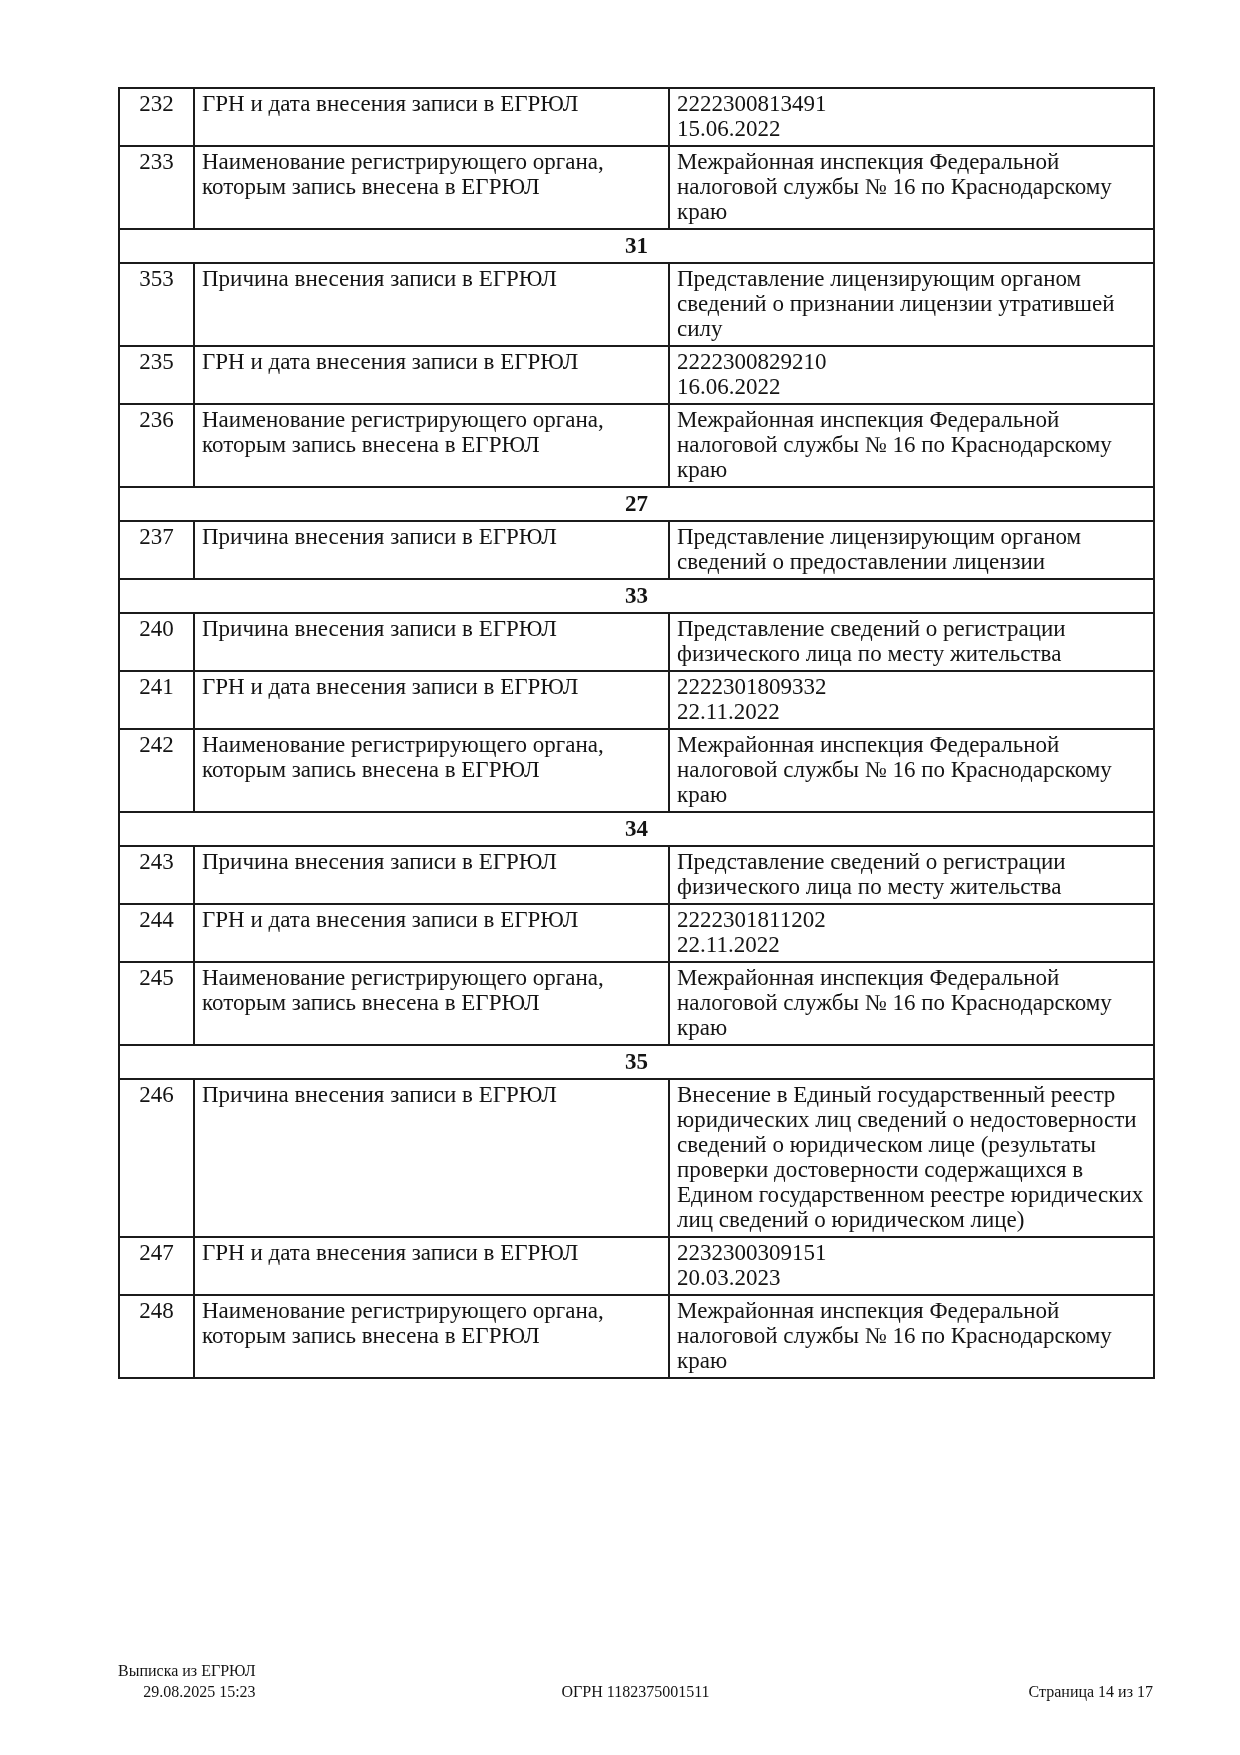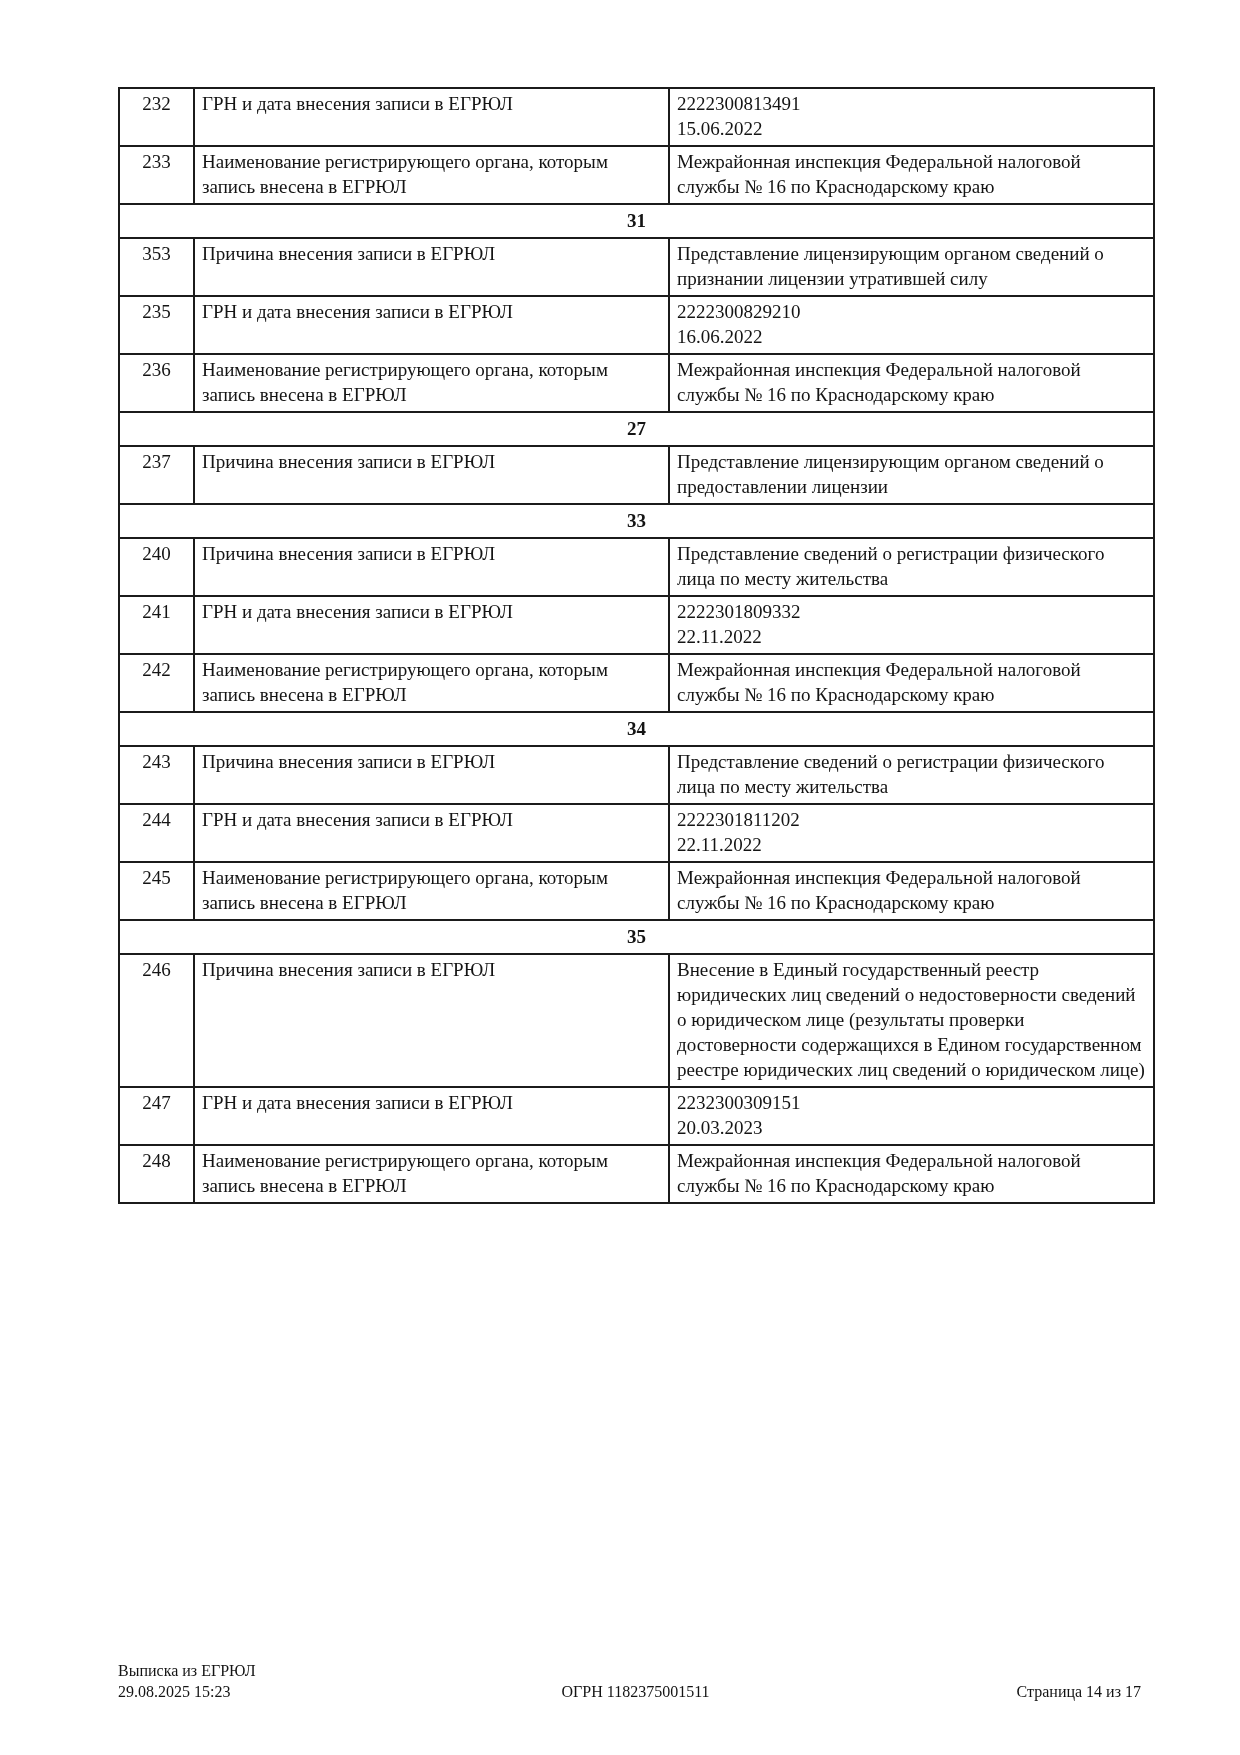--- a/index.html
+++ b/index.html
@@ -20,21 +20,21 @@
     position: absolute;
     left: 118px;
     top: 87px;
     width: 1035px;
     border-collapse: collapse;
     table-layout: fixed;
   }
   table.registry td {
     border: 2px solid #1b1b1b;
     vertical-align: top;
-    font-size: 19px;
+    font-size: 23px;
     line-height: 25px;
     padding: 2px 7px 4px 7px;
     word-wrap: break-word;
   }
   td.cell-num {
     text-align: center;
     padding-left: 2px;
     padding-right: 2px;
   }
   td.cell-value {
@@ -52,30 +52,31 @@
     top: 1658px;
     width: 1035px;
     height: 44px;
     font-size: 16px;
     line-height: 21px;
   }
   .footer-left {
     position: absolute;
     left: 0;
     bottom: 0;
+    text-align: right;
   }
   .footer-center {
     position: absolute;
     left: 50%;
     transform: translateX(-50%);
     bottom: 0;
   }
   .footer-right {
     position: absolute;
-    right: 12px;
+    right: 0;
     bottom: 0;
     margin-left: 36px;
   }
 </style>
 </head>
 <body>
 
 <div class="page">
 
   <table class="registry">

